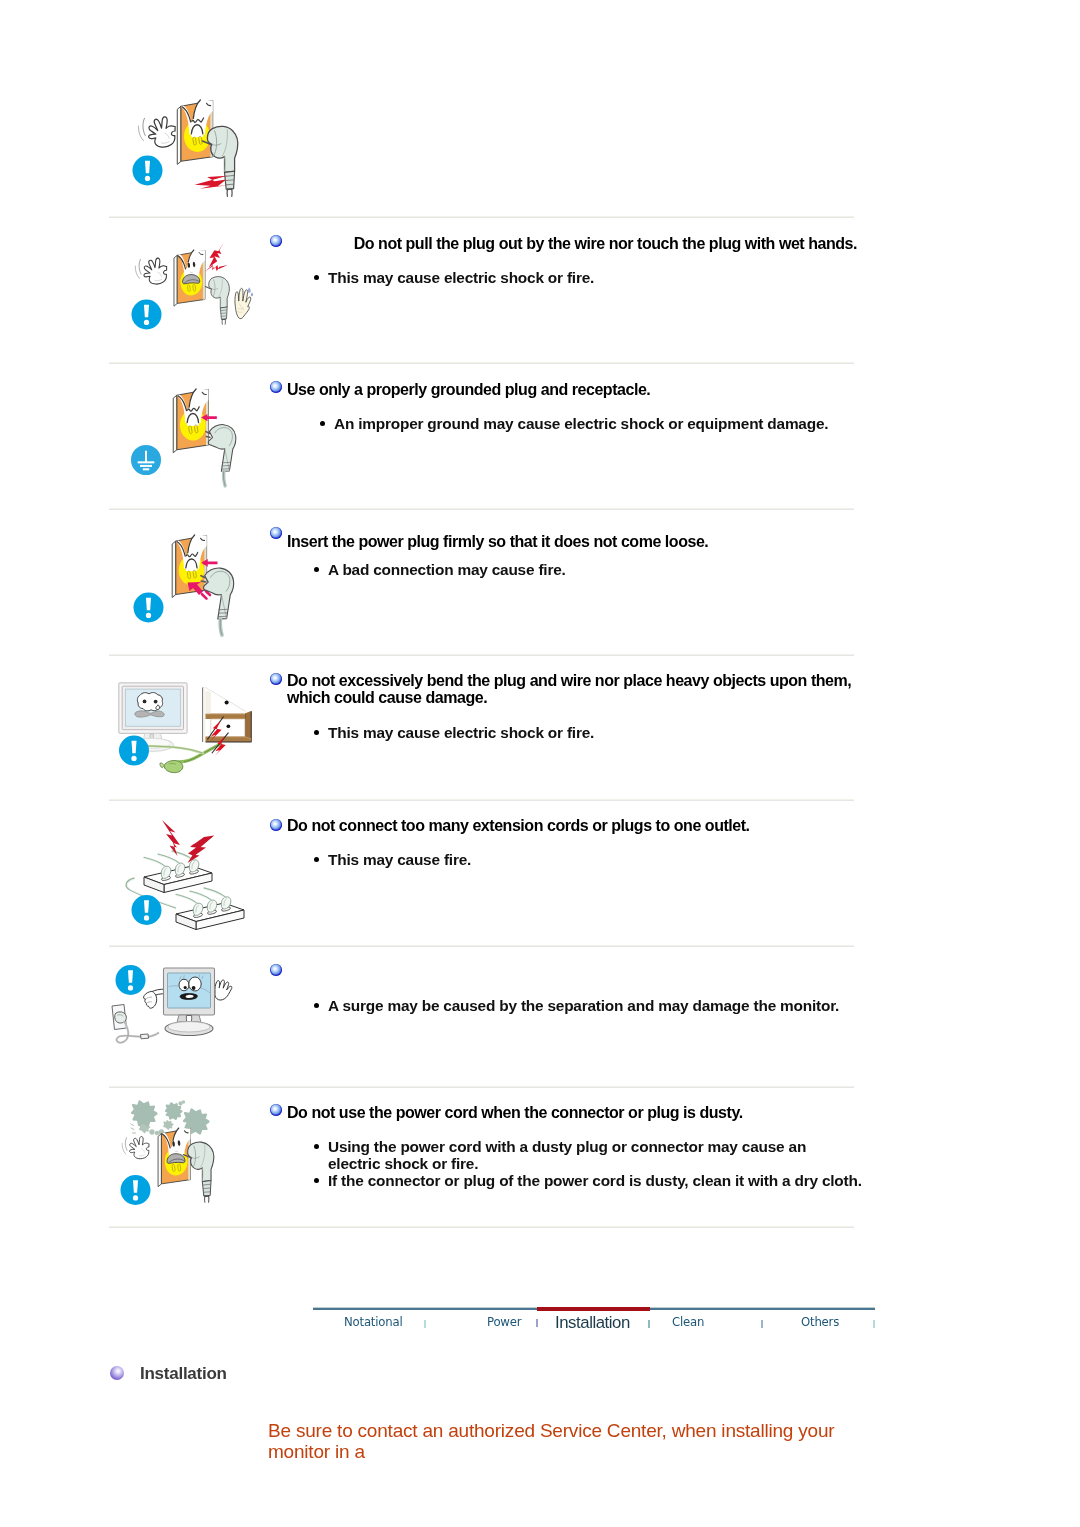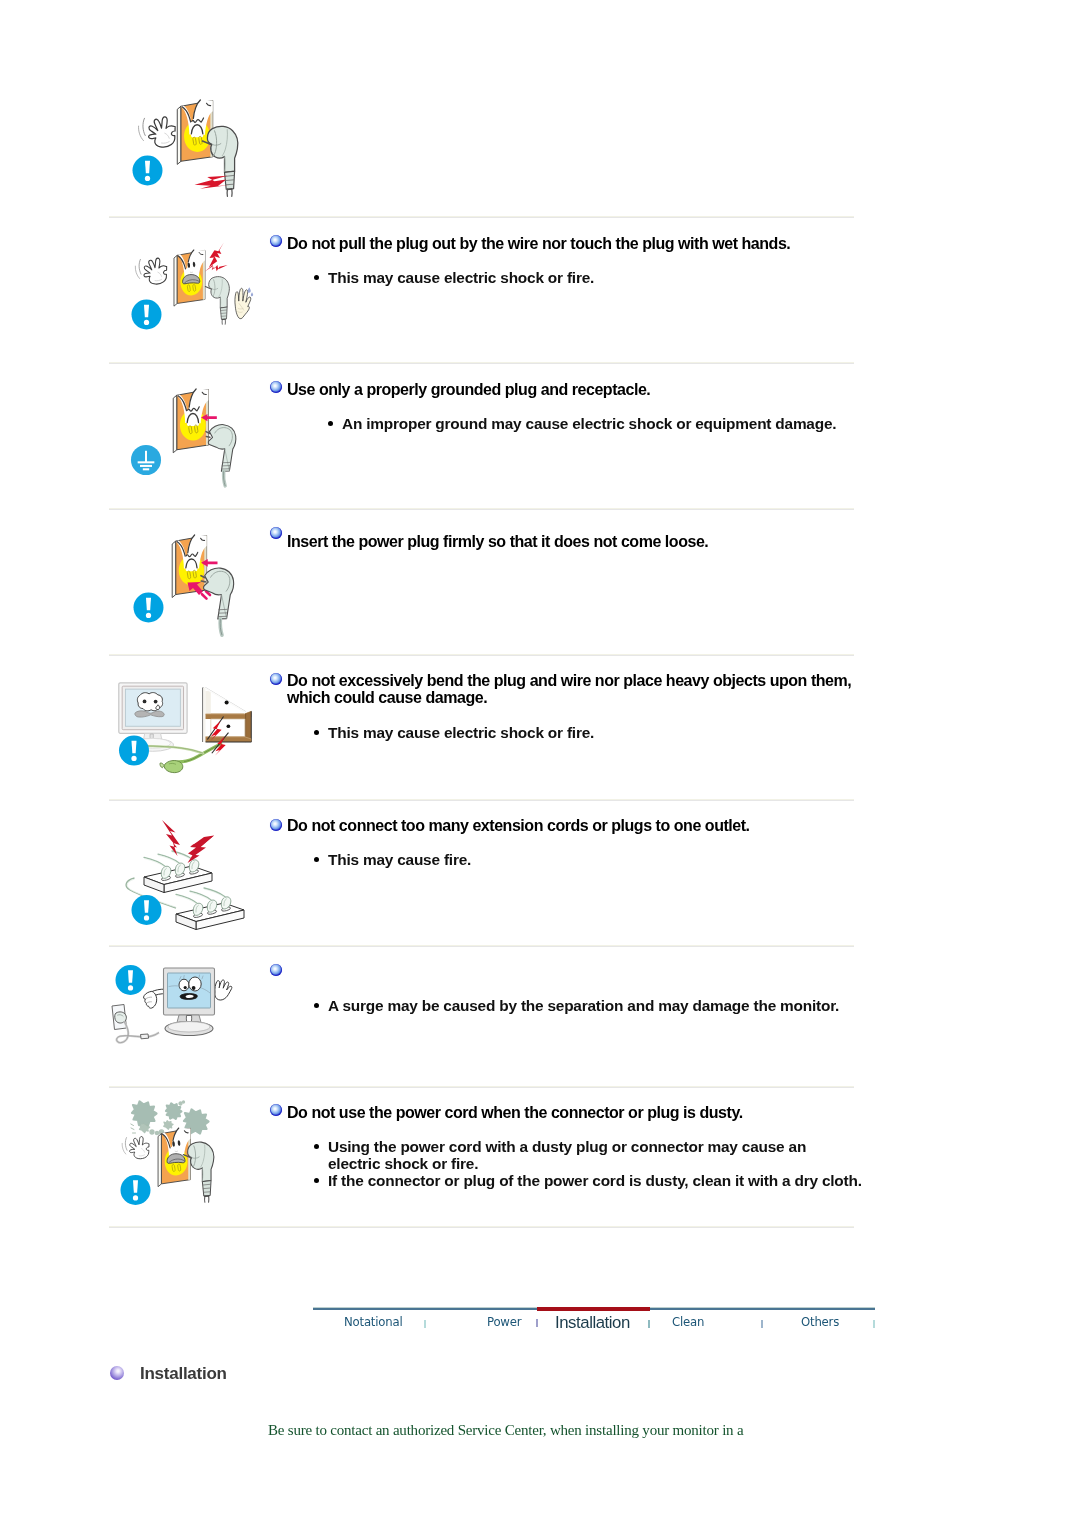--- a/index.html
+++ b/index.html
@@ -38,21 +38,21 @@
   .navline .red{background:#a50f18;height:4px;}
   .nav{position:absolute;}
   .nav a{position:absolute;text-decoration:none;color:#1d5677;font-size:13px;
         font-family:"DejaVu Sans Condensed","DejaVu Sans",sans-serif;
         font-stretch:condensed;white-space:nowrap;letter-spacing:-0.2px;}
   .nav a.cur{color:#1b3b4b;font-size:16.8px;font-family:"Liberation Sans",sans-serif;font-stretch:normal;letter-spacing:-0.45px;}
   .nav .sep{position:absolute;width:2px;height:8px;background:#b9d4d4;}
 
   
   .sechead{position:absolute;font-size:17px;font-weight:bold;color:#3a3a3a;letter-spacing:-0.25px;}
-  .para{position:absolute;font-size:15px;color:#14532d;letter-spacing:-0.21px;line-height:21px;font-family:Liberation Serif, serif;}
+  .para{position:absolute;font-size:19px;color:#c2410c;letter-spacing:-0.21px;line-height:21px;}
 </style>
 </head>
 <body>
 
 <svg width="0" height="0" style="position:absolute" aria-hidden="true">
     <defs>
 
   <g id="g-warn">
     <circle cx="0" cy="0" r="15.5" fill="#00a3e2"></circle>
     <path d="M-2.6 -10.2 h5.2 l-0.9 13.1 h-3.4 z" fill="#fff"></path>
@@ -563,60 +563,63 @@
     <svg width="148" height="112" viewBox="0 0 148 112">
       <use href="#g-hand" transform="translate(16,16) scale(0.84)"></use>
       <use href="#g-outlet2" transform="translate(54,11) scale(0.90)"></use>
       <use href="#g-bolt2" transform="translate(86,4) scale(1.1)"></use>
       <use href="#g-plug" transform="translate(87,37) scale(0.68)"></use>
       <use href="#g-hand2" transform="translate(113,48) scale(0.72)"></use>
       <use href="#g-warn" transform="translate(28.5,76.5) scale(0.968)"></use>
     </svg>
   </div>
   <div class="orb-blue" style="left:270px;top:235px;"></div>
-  <div class="head" style="left:287px;top:235px;width:570px;">Do not pull the plug out by the wire nor touch the plug with wet hands.</div>
+  <div class="head" style="left:287px;top:235px;width:570px;text-align:right;">Do not pull the plug out by the wire nor touch the plug with wet hands.</div>
   <div class="blist" style="left:310px;top:269px;width:540px;">
     <div class="bi">This may cause electric shock or fire.</div>
   </div>
 
   <div class="rule" style="top:362px;">
       <i class="t"></i>
       <i class="b"></i>
     </div>
 
   <div class="illo" style="left:125px;top:372px;">
     <svg width="140" height="128" viewBox="0 0 140 128">
       <use href="#g-outlet" transform="translate(46,16) scale(1.02)"></use>
       <use href="#g-arrow" transform="translate(76,42) scale(0.72)"></use>
       <use href="#g-plug2" transform="translate(81,48) scale(0.75)"></use>
       <use href="#g-ground" transform="translate(21,88) scale(0.97)"></use>
     </svg>
   </div>
   <div class="orb-blue" style="left:270px;top:381px;"></div>
   <div class="head" style="left:287px;top:381px;width:570px;">Use only a properly grounded plug and receptacle.</div>
-  <div class="blist" style="left:324px;top:415px;width:560px;">
+  <div class="blist" style="left:316px;top:415px;width:560px;">
     <div class="bi">An improper ground may cause electric shock or equipment damage.</div>
   </div>
 
   <div class="rule" style="top:508px;">
       <i class="t"></i>
       <i class="b"></i>
     </div>
 
   <div class="illo" style="left:125px;top:518px;">
     <svg width="135" height="132" viewBox="0 0 135 132">
       <use href="#g-outlet" transform="translate(45,16) scale(1.0)"></use>
       <use href="#g-arrow" transform="translate(76,41) scale(0.75)"></use>
       <use href="#g-arrow2" transform="translate(62,64)"></use>
       <use href="#g-plug2" transform="translate(76,45) scale(0.82)"></use>
       <use href="#g-warn" transform="translate(23.5,89.5) scale(0.968)"></use>
     </svg>
   </div>
   <div class="orb-blue" style="left:270px;top:527px;"></div>
   <div class="head" style="left:287px;top:527px;width:570px;margin-top:6px;">Insert the power plug firmly so that it does not come loose.</div>
+  <div class="blist" style="left:310px;top:561px;width:540px;">
+    <div class="bi">A bad connection may cause fire.</div>
+  </div>
 
   <div class="rule" style="top:654px;">
       <i class="t"></i>
       <i class="b"></i>
     </div>
 
   <div class="illo" style="left:110px;top:670px;">
     <svg width="160" height="120" viewBox="0 0 160 120">
       <use href="#g-monitor" transform="translate(8,12) scale(0.99)"></use>
       <use href="#g-crate" transform="translate(92,14) scale(0.88)"></use>

